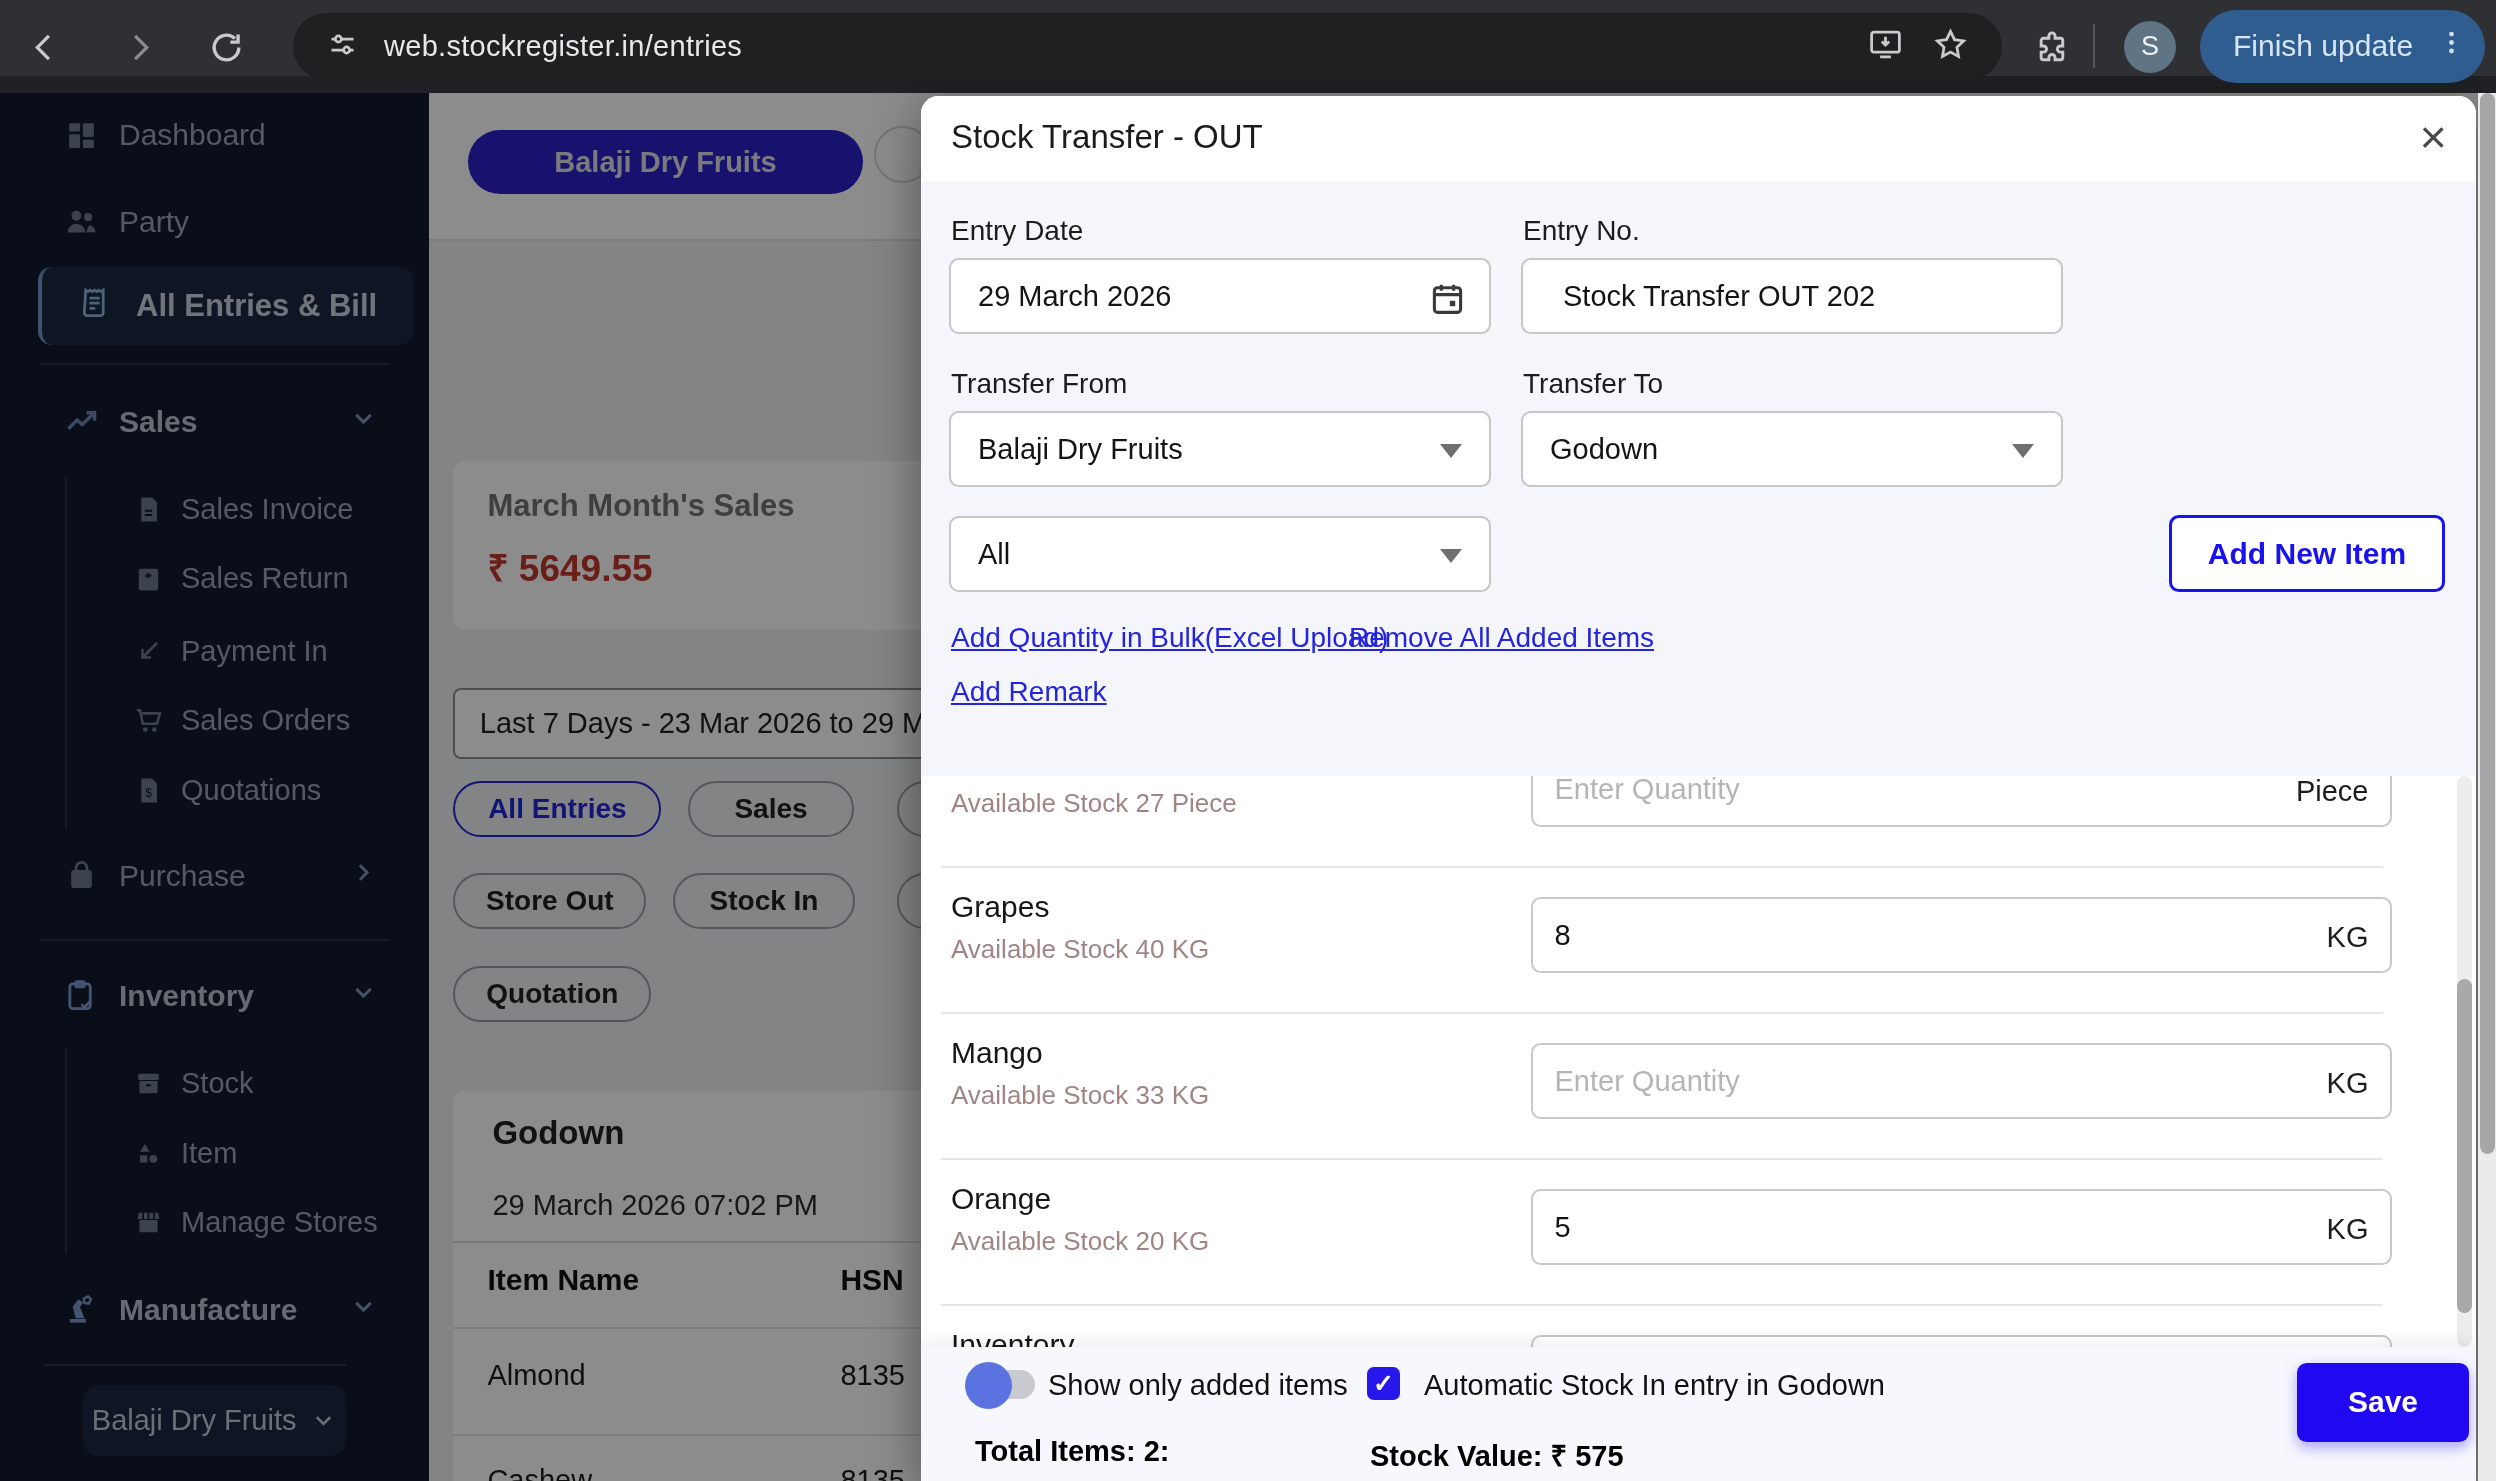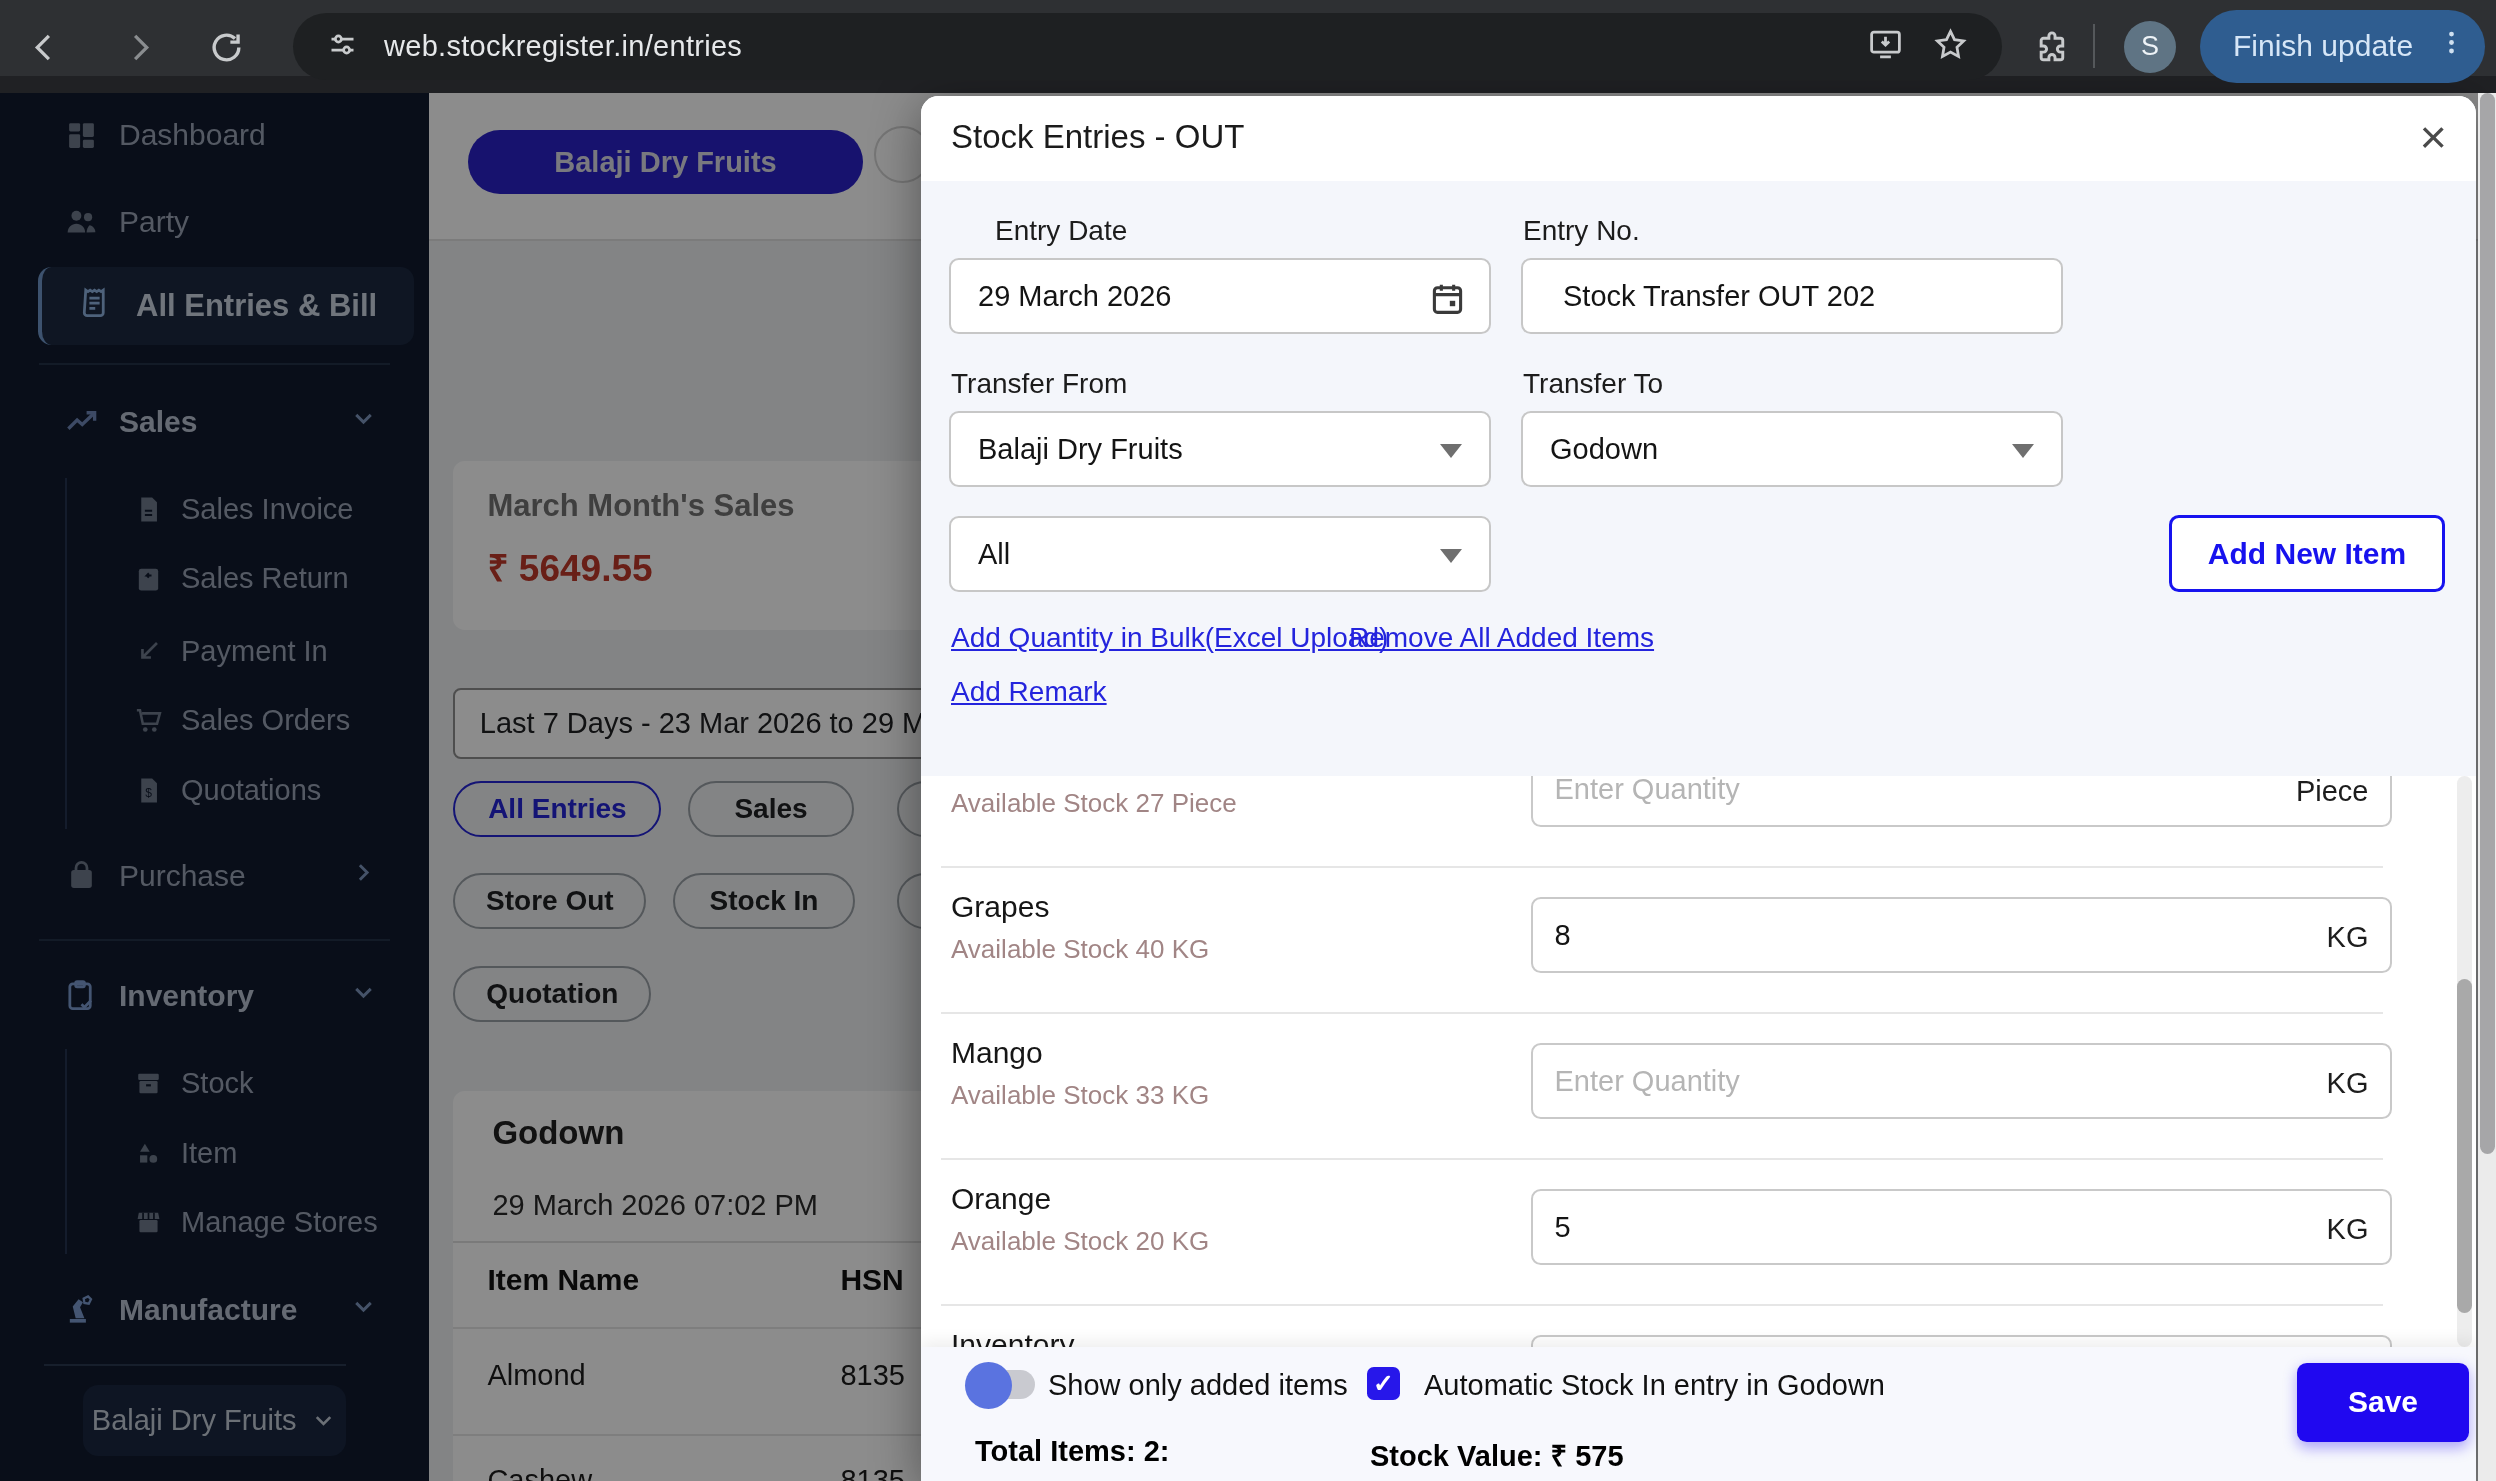--- a/index.html
+++ b/index.html
@@ -366,26 +366,26 @@
         <div class="abs" style="left:34px; top:373px; font-size:29px; color:#1c1c1c;">Cashew</div>
         <div class="abs" style="left:387px; top:373px; font-size:29px; color:#1c1c1c;">8135</div>
       </div>
     </div>
 
     <div class="dim"></div>
   </div>
 
   <div class="modal">
     <div class="m-head">
-      <div class="m-title">Stock Entries - OUT</div>
+      <div class="m-title">Stock Transfer - OUT</div>
       <div class="m-close">×</div>
     </div>
 
     <div class="m-body">
-      <div class="flabel" style="left:30px; top:34px;margin-left:44px;">Entry Date</div>
+      <div class="flabel" style="left:30px; top:34px;">Entry Date</div>
       <div class="flabel" style="left:602px; top:34px;">Entry No.</div>
       <div class="fbox" style="left:28px; top:77px; width:542px;">
         <span class="val">29 March 2026</span>
         <span style="position:absolute; right:23.4px; top:19.5px;">
           <svg width="37" height="37" viewBox="0 0 24 24" fill="none" stroke="#3a3a3a" stroke-width="2">
               <rect x="3.5" y="5" width="17" height="16" rx="2"></rect>
               <path d="M8 3v4M16 3v4M3.5 9.5h17"></path>
               <rect x="13.5" y="13.5" width="3.5" height="3.5" fill="#3a3a3a" stroke="none"></rect>
             </svg>
         </span>

